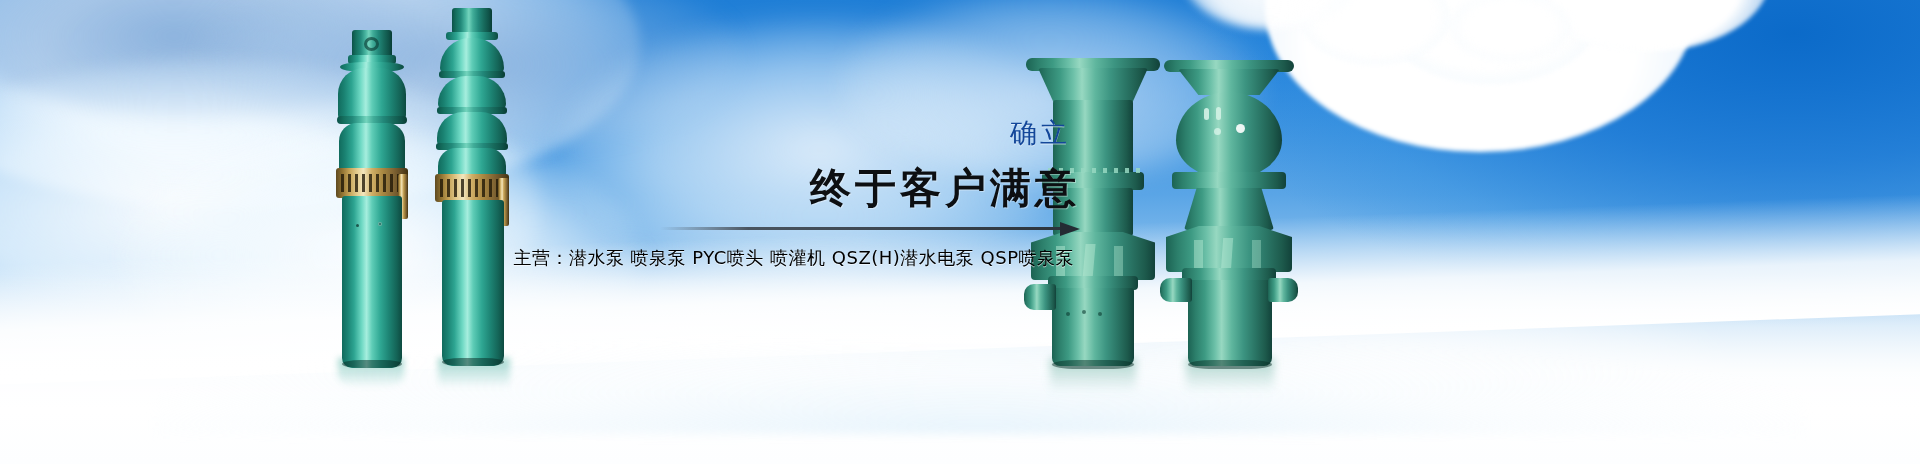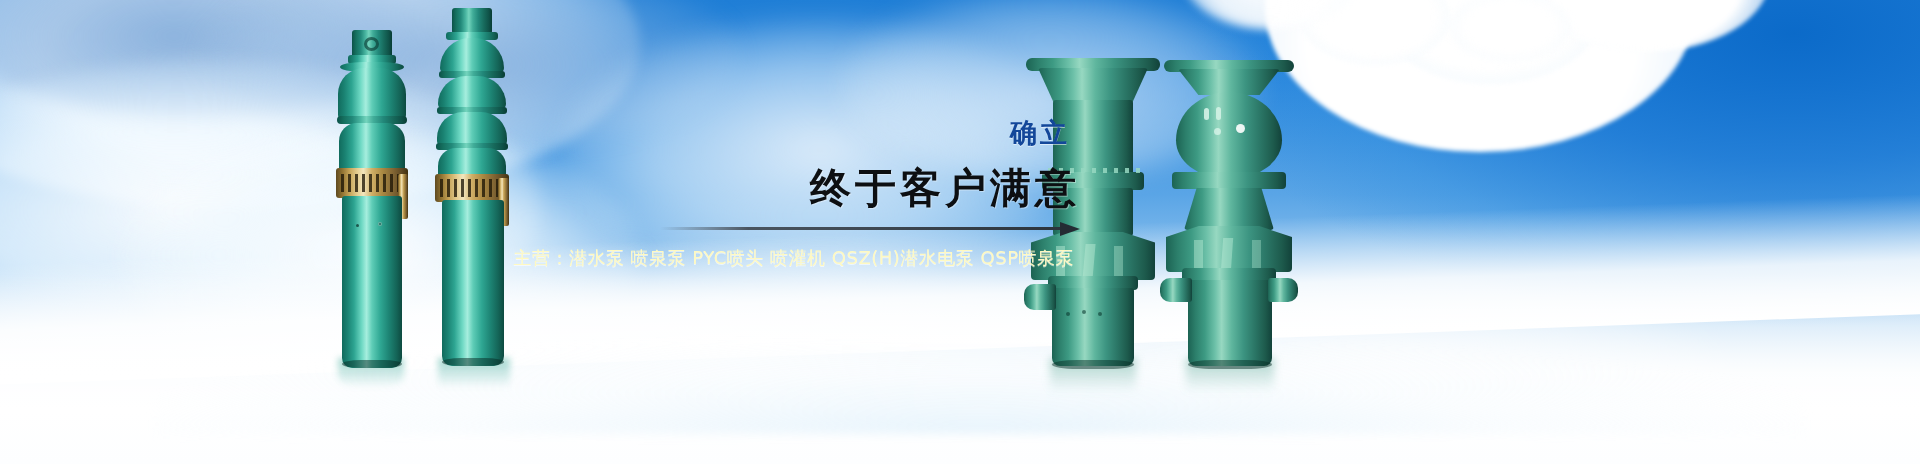--- a/index.html
+++ b/index.html
@@ -204,21 +204,21 @@
     position:relative; height:58px;
     display:flex; align-items:flex-end; justify-content:flex-end;
     white-space:nowrap;
   }
   .line2{
     position:relative; height:58px; margin-top:4px;
     display:flex; align-items:flex-end; justify-content:flex-end;
     white-space:nowrap;
   }
   .kw-blue{
-    font-size:27px; font-weight:bold; letter-spacing:3px;
+    font-size:27px; font-weight:normal; letter-spacing:3px;
     color:#13479a;
     font-family:"DejaVu Sans","Liberation Sans",sans-serif;
     text-shadow:0 1px 0 rgba(255,255,255,.55);
     margin-right:10px;
     padding-bottom:3px;
   }
   .kw-blue-big{
     font-size:40px; font-weight:bold; letter-spacing:4px;
     color:#14509f;
     font-family:"DejaVu Sans","Liberation Sans",sans-serif;
@@ -239,21 +239,21 @@
   }
   .rule-head{
     position:absolute; right:0px; top:-1px;
     width:0; height:0;
     border-top:7px solid transparent;
     border-bottom:7px solid transparent;
     border-left:20px solid #242b33;
   }
   .subtitle{
     position:absolute; right:6px; top:150px;
-    font-size:18px; color:#fef9c3; letter-spacing:.5px;
+    font-size:18px; color:#000000; letter-spacing:.5px;
     white-space:nowrap;
     font-family:"DejaVu Sans","Liberation Sans",sans-serif;
     text-shadow:0 1px 0 rgba(255,255,255,.6);
   }
 </style>
 </head>
 <body>
 
 <div class="banner">
 

